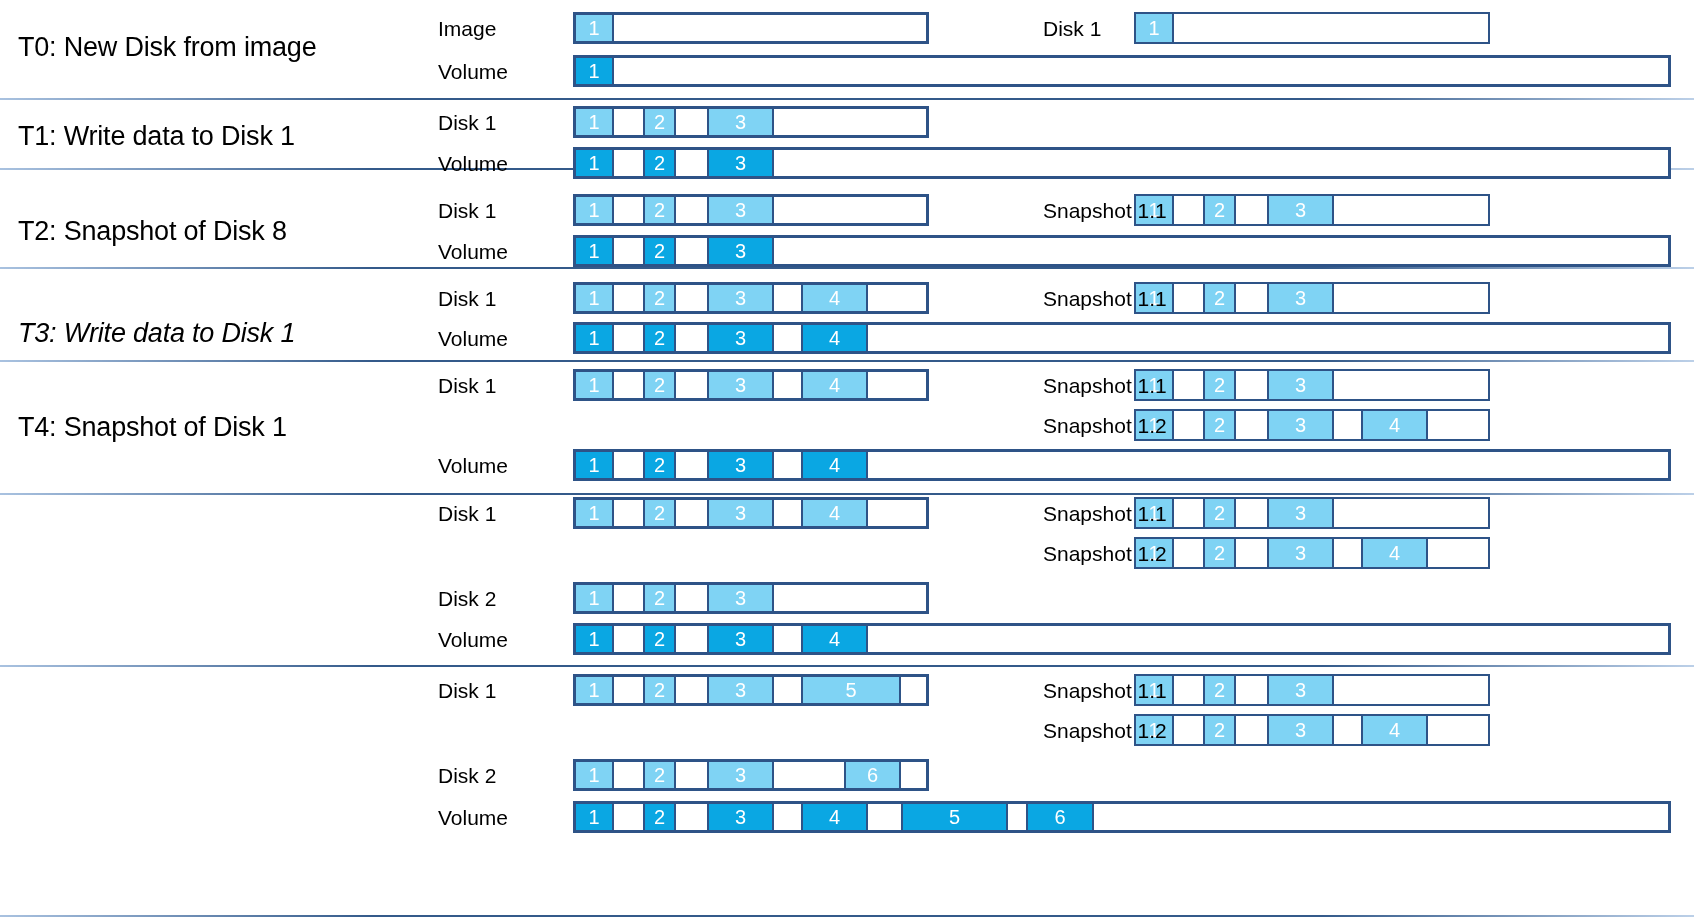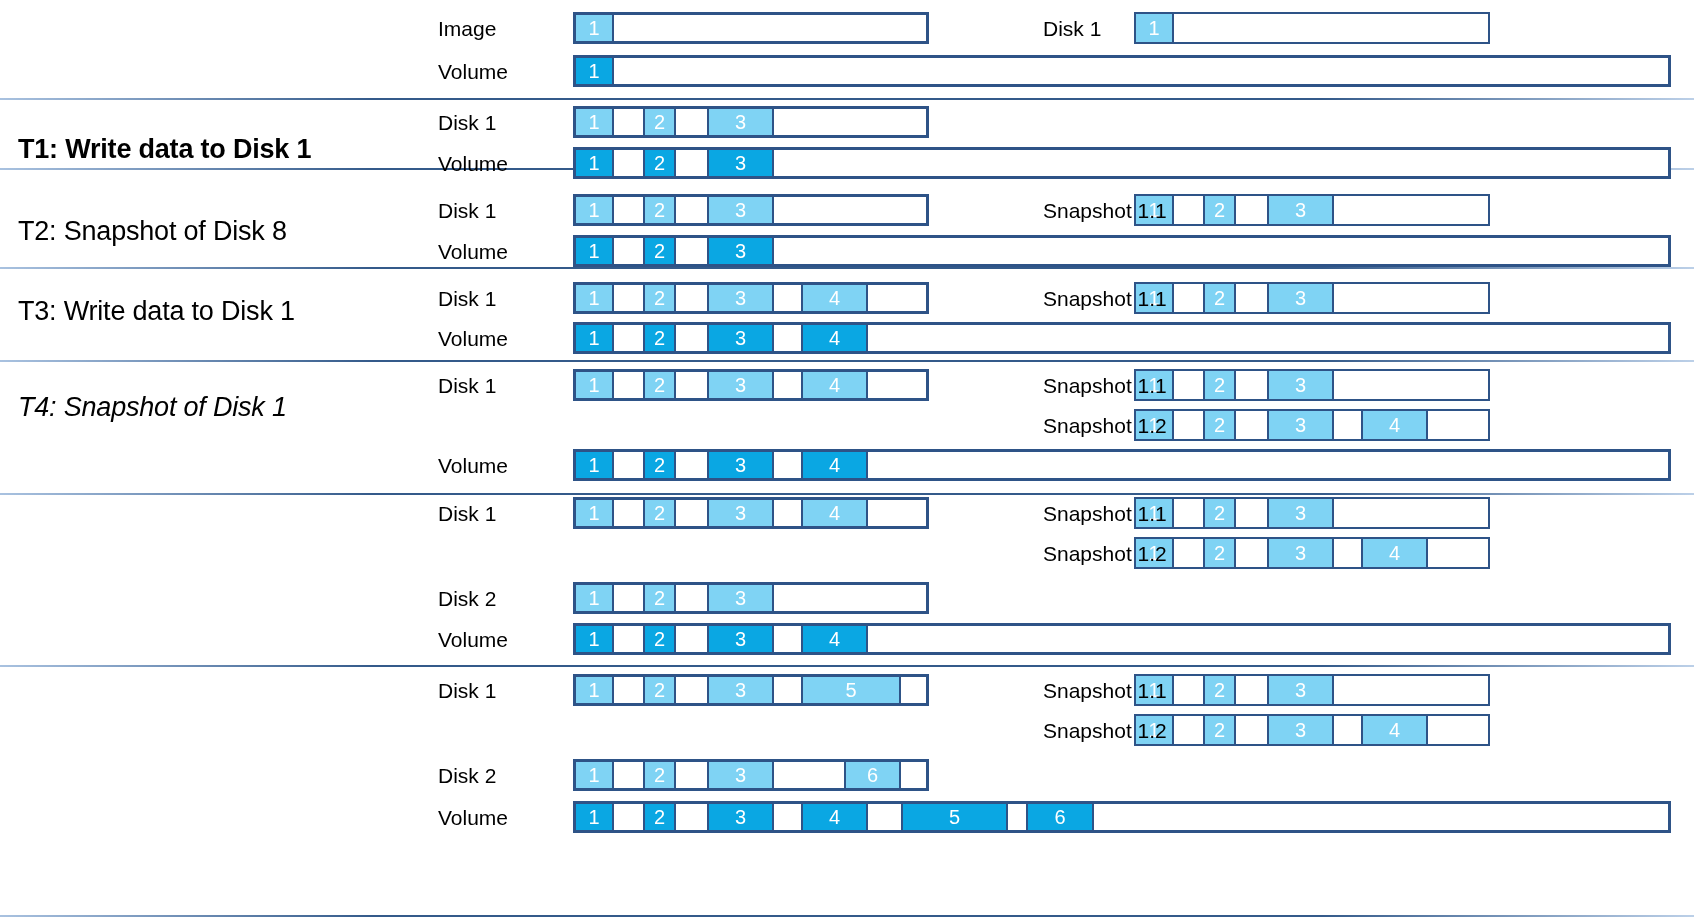--- a/index.html
+++ b/index.html
@@ -82,33 +82,34 @@
 <body>
 
 <div id="canvas">
     <div class="sep" style="top: 98px;"></div>
     <div class="sep" style="top: 168px;"></div>
     <div class="sep" style="top: 267px;"></div>
     <div class="sep" style="top: 360px;"></div>
     <div class="sep" style="top: 493px;"></div>
     <div class="sep" style="top: 665px;"></div>
     <div class="sep" style="top: 915px;"></div>
+    <div class="stage-label" style="top: 28px;">T0: New Disk from image</div>
     <div class="bar thick" style="left: 573px; top: 12px; width: 356px; height: 32px;">
       <div class="blk light first" style="left: 0px; width: 38px;">1</div>
     </div>
     <div class="row-name left" style="top: 18px;">Image</div>
     <div class="bar thick" style="left: 573px; top: 55px; width: 1098px; height: 32px;">
       <div class="blk dark first" style="left: 0px; width: 38px;">1</div>
     </div>
     <div class="row-name left" style="top: 61px;">Volume</div>
     <div class="bar thin" style="left: 1134px; top: 12px; width: 356px; height: 32px;">
       <div class="blk light first" style="left: 0px; width: 38px;">1</div>
     </div>
     <div class="row-name right" style="top: 18px;">Disk 1</div>
-    <div class="stage-label" style="top: 130px; font-weight: bold;">T1: Write data to Disk 1</div>
+    <div class="stage-label" style="top: 117px;">T1: Write data to Disk 1</div>
     <div class="bar thick" style="left: 573px; top: 106px; width: 356px; height: 32px;">
       <div class="blk light first" style="left: 0px; width: 38px;">1</div>
       <div class="blk light" style="left: 67px; width: 33px;">2</div>
       <div class="blk light" style="left: 131px; width: 67px;">3</div>
     </div>
     <div class="row-name left" style="top: 112px;">Disk 1</div>
     <div class="bar thick" style="left: 573px; top: 147px; width: 1098px; height: 32px;">
       <div class="blk dark first" style="left: 0px; width: 38px;">1</div>
       <div class="blk dark" style="left: 67px; width: 33px;">2</div>
       <div class="blk dark" style="left: 131px; width: 67px;">3</div>
@@ -126,42 +127,42 @@
       <div class="blk dark" style="left: 67px; width: 33px;">2</div>
       <div class="blk dark" style="left: 131px; width: 67px;">3</div>
     </div>
     <div class="row-name left" style="top: 241px;">Volume</div>
     <div class="bar thin" style="left: 1134px; top: 194px; width: 356px; height: 32px;">
       <div class="blk light first" style="left: 0px; width: 38px;">1</div>
       <div class="blk light" style="left: 67px; width: 33px;">2</div>
       <div class="blk light" style="left: 131px; width: 67px;">3</div>
     </div>
     <div class="row-name right" style="top: 200px;">Snapshot 1.1</div>
-    <div class="stage-label" style="top: 292px;">T3: Write data to Disk 1</div>
+    <div class="stage-label" style="top: 314px; font-style: italic;">T3: Write data to Disk 1</div>
     <div class="bar thick" style="left: 573px; top: 282px; width: 356px; height: 32px;">
       <div class="blk light first" style="left: 0px; width: 38px;">1</div>
       <div class="blk light" style="left: 67px; width: 33px;">2</div>
       <div class="blk light" style="left: 131px; width: 67px;">3</div>
       <div class="blk light" style="left: 225px; width: 67px;">4</div>
     </div>
     <div class="row-name left" style="top: 288px;">Disk 1</div>
     <div class="bar thick" style="left: 573px; top: 322px; width: 1098px; height: 32px;">
       <div class="blk dark first" style="left: 0px; width: 38px;">1</div>
       <div class="blk dark" style="left: 67px; width: 33px;">2</div>
       <div class="blk dark" style="left: 131px; width: 67px;">3</div>
       <div class="blk dark" style="left: 225px; width: 67px;">4</div>
     </div>
     <div class="row-name left" style="top: 328px;">Volume</div>
     <div class="bar thin" style="left: 1134px; top: 282px; width: 356px; height: 32px;">
       <div class="blk light first" style="left: 0px; width: 38px;">1</div>
       <div class="blk light" style="left: 67px; width: 33px;">2</div>
       <div class="blk light" style="left: 131px; width: 67px;">3</div>
     </div>
     <div class="row-name right" style="top: 288px;">Snapshot 1.1</div>
-    <div class="stage-label" style="top: 388px; font-style: italic;">T4: Snapshot of Disk 1</div>
+    <div class="stage-label" style="top: 408px;">T4: Snapshot of Disk 1</div>
     <div class="bar thick" style="left: 573px; top: 369px; width: 356px; height: 32px;">
       <div class="blk light first" style="left: 0px; width: 38px;">1</div>
       <div class="blk light" style="left: 67px; width: 33px;">2</div>
       <div class="blk light" style="left: 131px; width: 67px;">3</div>
       <div class="blk light" style="left: 225px; width: 67px;">4</div>
     </div>
     <div class="row-name left" style="top: 375px;">Disk 1</div>
     <div class="bar thick" style="left: 573px; top: 449px; width: 1098px; height: 32px;">
       <div class="blk dark first" style="left: 0px; width: 38px;">1</div>
       <div class="blk dark" style="left: 67px; width: 33px;">2</div>

